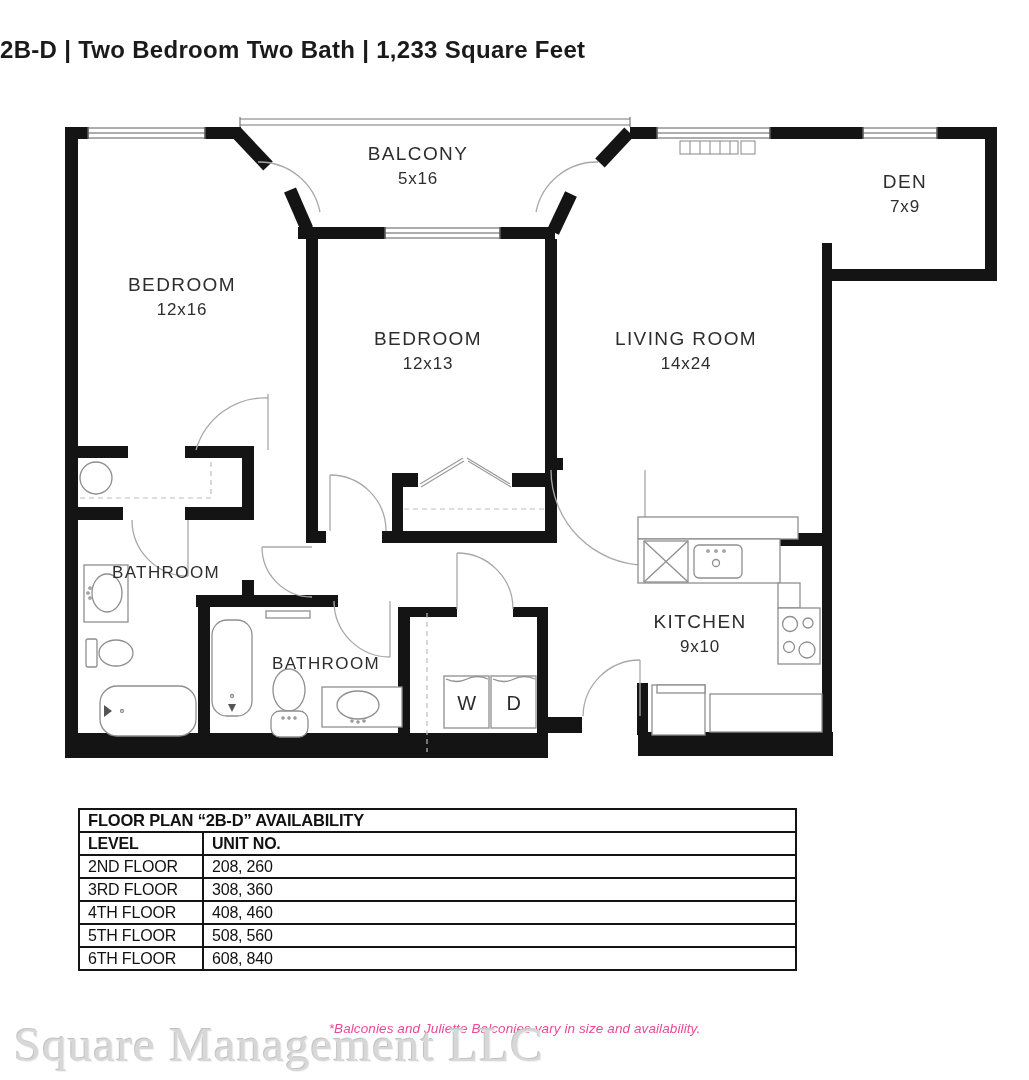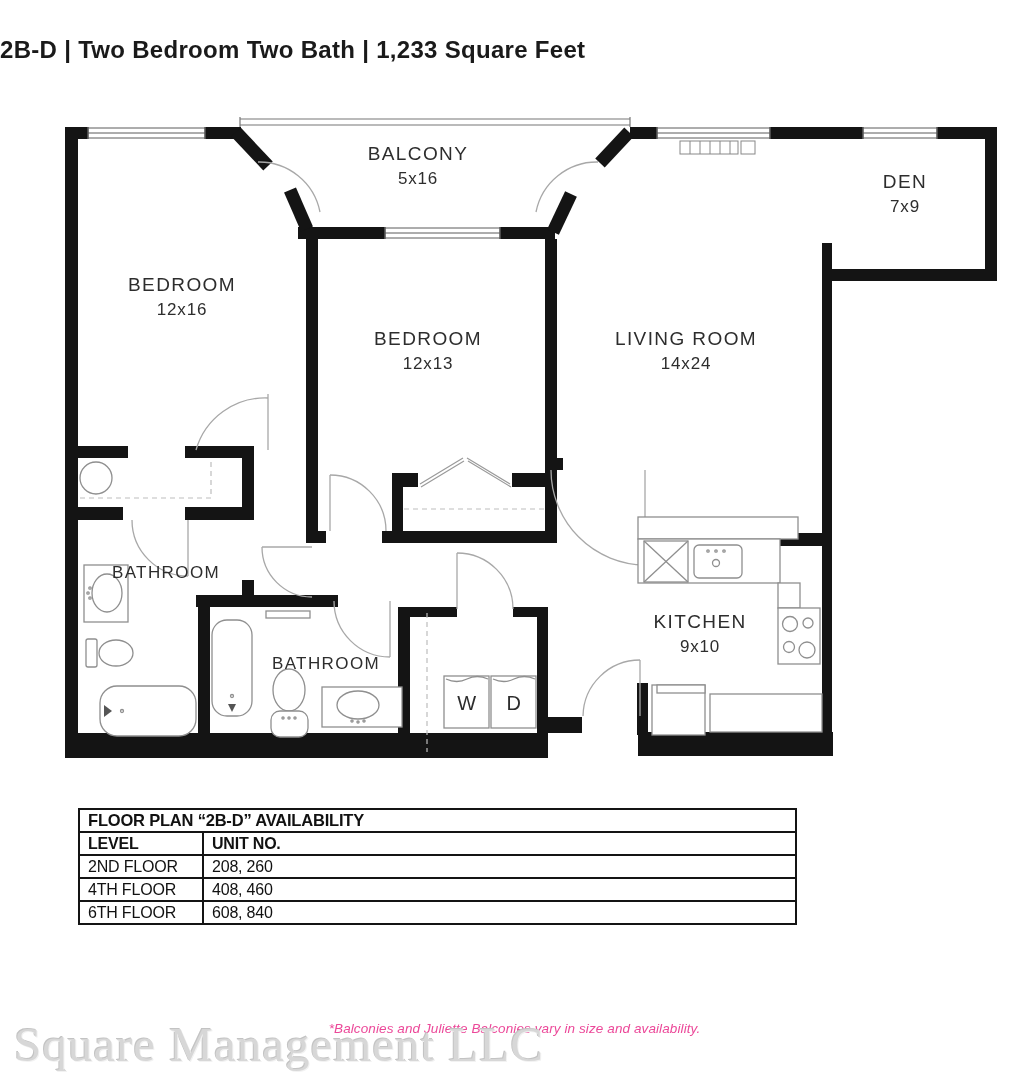--- a/index.html
+++ b/index.html
@@ -299,22 +299,30 @@
     </tr>
     <tr class="t-head">
       <td>LEVEL</td>
       <td>UNIT NO.</td>
     </tr>
     <tr>
       <td>2ND FLOOR</td>
       <td>208, 260</td>
     </tr>
     <tr>
+      <td>3RD FLOOR</td>
+      <td>308, 360</td>
+    </tr>
+    <tr>
       <td>4TH FLOOR</td>
       <td>408, 460</td>
+    </tr>
+    <tr>
+      <td>5TH FLOOR</td>
+      <td>508, 560</td>
     </tr>
     <tr>
       <td>6TH FLOOR</td>
       <td>608, 840</td>
     </tr>
   </tbody>
     </table>
 
   <div class="footnote">*Balconies and Juliette Balconies vary in size and availability.</div>
   <div class="watermark">Square Management LLC</div>

